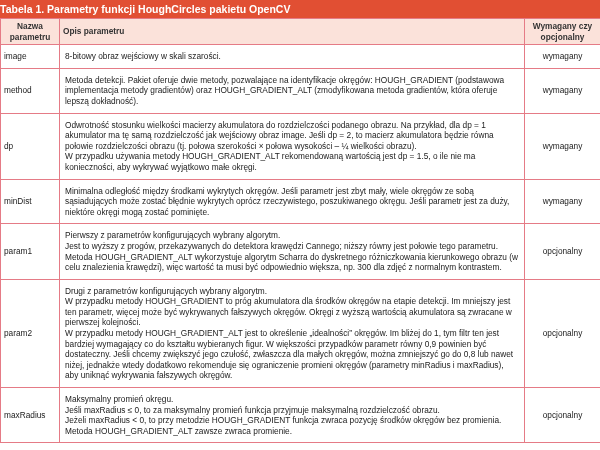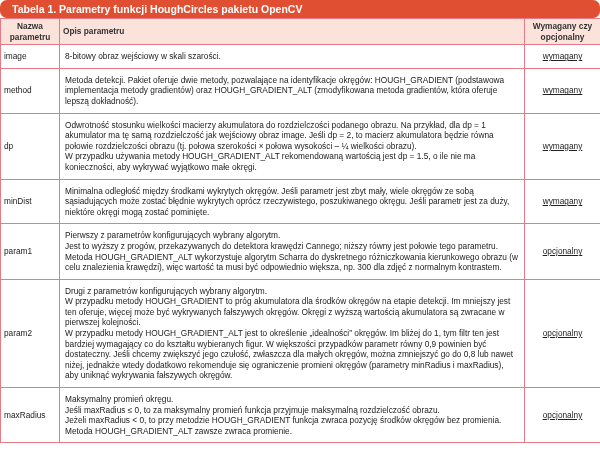--- a/index.html
+++ b/index.html
@@ -1,29 +1,28 @@
 <!DOCTYPE html>
 <html><head>
 <meta charset="utf-8">
 <style>
   html, body { margin: 0; padding: 0; background: #ffffff; }
   body { width: 600px; height: 450px; overflow: hidden; font-family: "Liberation Sans", "DejaVu Sans", sans-serif; color: #222; }
   .title-bar {
     background: #e14f33; color: #fff; font-weight: bold; font-size: 10.5px;
-    height: 18px; line-height: 18px; padding-left: 12px; box-sizing: border-box;
+    height: 18px; line-height: 18px; padding-left: 0; box-sizing: border-box;
     border-bottom: 1px solid #e14f33;
-    border-radius: 7px;
   }
   table { border-collapse: collapse; width: 600px; table-layout: fixed; }
   td, th { border: 1px solid #e57b86; font-size: 8.3px; line-height: 10.6px; vertical-align: middle; padding: 1px 4px; }
   th { background: #fbe2da; font-weight: bold; color: #333; text-align: center; padding: 2px 3px; }
   th.desc { text-align: left; }
   td.name { text-align: left; padding-left: 3px; }
   td.desc { text-align: left; padding: 6px 5px; }
-  td.req { text-align: center; text-decoration: underline; }
+  td.req { text-align: center; }
   .line { display: block; white-space: normal; }
   tr { }
 </style>
 </head>
 <body>
 
 <div class="title-bar">Tabela 1. Parametry funkcji HoughCircles pakietu OpenCV</div>
 
 <table>
   <colgroup>
@@ -74,21 +73,21 @@
           <span class="line">Pierwszy z parametrów konfigurujących wybrany algorytm.</span>
           <span class="line">Jest to wyższy z progów, przekazywanych do detektora krawędzi Cannego; niższy równy jest połowie tego parametru.</span>
           <span class="line">Metoda HOUGH_GRADIENT_ALT wykorzystuje algorytm Scharra do dyskretnego różniczkowania kierunkowego obrazu (w celu znalezienia krawędzi), więc wartość ta musi być odpowiednio większa, np. 300 dla zdjęć z normalnym kontrastem.</span>
         </td>
         <td class="req">opcjonalny</td>
       </tr>
       <tr>
         <td class="name">param2</td>
         <td class="desc">
           <span class="line">Drugi z parametrów konfigurujących wybrany algorytm.</span>
-          <span class="line">W przypadku metody HOUGH_GRADIENT to próg akumulatora dla środków okręgów na etapie detekcji. Im mniejszy jest ten oferuje, więcej może być wykrywanych fałszywych okręgów. Okręgi z wyższą wartością akumulatora są zwracane w pierwszej kolejności.</span>
+          <span class="line">W przypadku metody HOUGH_GRADIENT to próg akumulatora dla środków okręgów na etapie detekcji. Im mniejszy jest ten parametr, więcej może być wykrywanych fałszywych okręgów. Okręgi z wyższą wartością akumulatora są zwracane w pierwszej kolejności.</span>
           <span class="line">W przypadku metody HOUGH_GRADIENT_ALT jest to określenie „idealności” okręgów. Im bliżej do 1, tym filtr ten jest bardziej wymagający co do kształtu wybieranych figur. W większości przypadków parametr równy 0,9 powinien być dostateczny. Jeśli chcemy zwiększyć jego czułość, zwłaszcza dla małych okręgów, można zmniejszyć go do 0,8 lub nawet niżej, jednakże wtedy dodatkowo rekomenduje się ograniczenie promieni okręgów (parametry minRadius i maxRadius), aby uniknąć wykrywania fałszywych okręgów.</span>
         </td>
         <td class="req">opcjonalny</td>
       </tr>
       <tr>
         <td class="name">maxRadius</td>
         <td class="desc">
           <span class="line">Maksymalny promień okręgu.</span>
           <span class="line">Jeśli maxRadius ≤ 0, to za maksymalny promień funkcja przyjmuje maksymalną rozdzielczość obrazu.</span>
           <span class="line">Jeżeli maxRadius &lt; 0, to przy metodzie HOUGH_GRADIENT funkcja zwraca pozycję środków okręgów bez promienia. Metoda HOUGH_GRADIENT_ALT zawsze zwraca promienie.</span>

